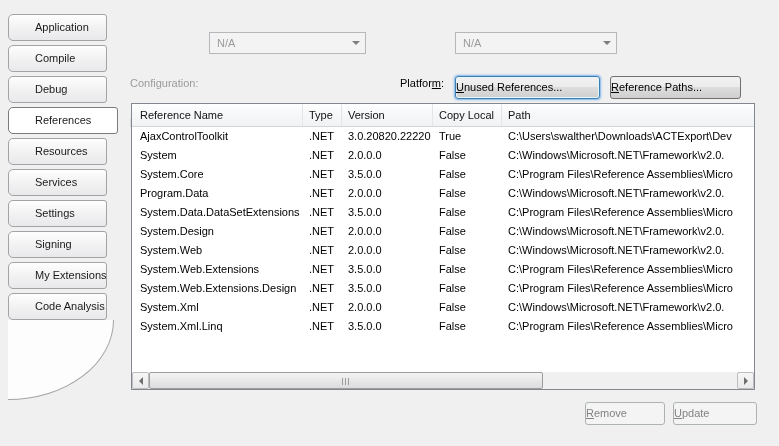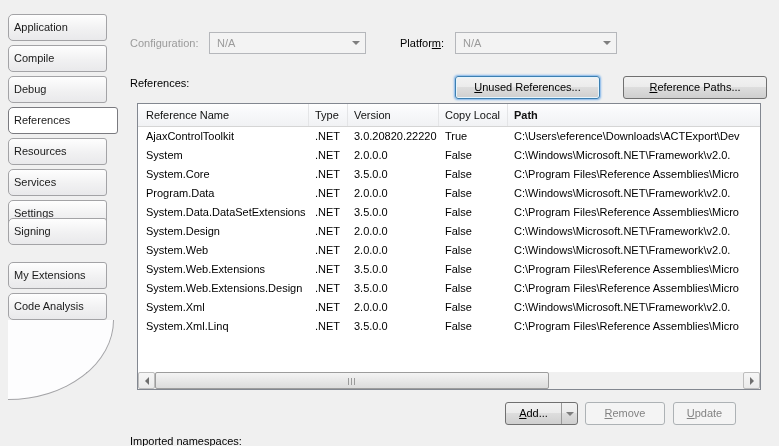--- a/index.html
+++ b/index.html
@@ -9,59 +9,59 @@
     font-family:"Liberation Sans", sans-serif;
     font-size:11px;
     color:#000;
     overflow:hidden;
   }
   .page { position:relative; width:779px; height:446px; background:#F0F0F0; }
 
   
   .tab {
     position:absolute; left:8px; width:99px; height:27px;
-    line-height:25px; padding-left:5px;
+    line-height:25px; padding-left:26px;
     background:linear-gradient(to bottom,#FEFEFE,#F1F1F2 55%,#E9E9EB);
     border:1px solid #A3A3A6;
     border-radius:5px 3px 3px 5px;
     color:#1A1A1A; cursor:default; white-space:nowrap; overflow:hidden;
   }
   .tab.selected {
     width:110px; background:#FFFFFF; border-color:#7A7A7F; z-index:2;
   }
   .tab-curve {
     position:absolute; left:8px; top:320px; width:106px; height:80px;
     background:#FDFDFE;
     border-right:1px solid #A3A3A6; border-bottom:1px solid #A3A3A6;
     border-bottom-right-radius:106px 80px;
   }
 
   
-  .lbl { position:absolute; height:22px; line-height:22px; white-space:nowrap; }
+  .lbl { position:absolute; height:22px; line-height:22px; white-space:nowrap;margin-top:40px; }
   .lbl.dim { color:#9B9B9B; }
 
   
   .combo {
     position:absolute; top:32px; height:22px;
     background:#F3F3F3; border:1px solid #B5B7BB; color:#9B9B9B;
   }
   .combo-text { position:absolute; left:7px; top:0; line-height:20px;text-align:right; }
   .combo-arrow {
     position:absolute; right:1px; top:1px; bottom:1px; width:17px;
     display:flex; align-items:center; justify-content:center;
   }
   .tri-down {
     width:0; height:0;
     border-left:4px solid transparent; border-right:4px solid transparent;
     border-top:4px solid #7E7E7E;
   }
 
   
   .btn {
-    position:absolute; height:23px; line-height:21px; text-align:center;
+    position:absolute; height:23px; line-height:21px; text-align:left;
     background:linear-gradient(to bottom,#F2F2F2,#EBEBEB 50%,#DDDDDD 50%,#CFCFCF);
     border:1px solid #707070; border-radius:3px;
     color:#000; cursor:default; white-space:nowrap; overflow:hidden;
   }
   .btn.focus {
     border-color:#3C7FB1;
     box-shadow:0 0 2px 1px #7EB4EA, inset 0 0 0 1px #E6F4FC;
   }
   .btn.disabled {
     background:#F4F4F4; border-color:#ADB2B5; color:#838383;
@@ -73,34 +73,34 @@
     display:flex;
   }
   .split-main { flex:1; text-align:center; line-height:21px; }
   .split-arrow {
     width:16px; border-left:1px solid #999;
     display:flex; align-items:center; justify-content:center;
   }
 
   
   .reftable {
-    position:absolute; left:137px; top:103px; width:624px; height:287px;
+    position:absolute; left:131px; top:103px; width:624px; height:287px;
     background:#FFFFFF; border:1px solid #828790;
   }
   .thead {
     position:absolute; top:0; left:0; right:0; height:23px; display:flex;
     background:linear-gradient(to bottom,#FFFFFF,#F7F8FA 40%,#F1F2F4);
     border-bottom:1px solid #D5D5D5;
   }
   .hcell {
     line-height:22px; padding-left:6px;
     border-right:1px solid #E4E5E7;
     white-space:nowrap; overflow:hidden; color:#111;
   }
-  .hcell:last-child { border-right:none;font-weight:bold; }
+  .hcell:last-child { border-right:none; }
   .w-name { width:171px; } .w-type { width:39px; } .w-version { width:91px; }
   .w-copylocal { width:69px; } .w-path { flex:1; }
   .hcell.w-name, .cell.w-name { padding-left:8px; }
   .tbody {
     position:absolute; top:23px; left:0; right:0; bottom:17px;
     overflow:hidden; background:#FFF;
   }
   .trow { display:flex; height:19px; }
   .cell { line-height:19px; padding-left:6px; white-space:nowrap; overflow:hidden; }
 
@@ -140,21 +140,21 @@
 <div class="page">
 
   <div>
     <div class="tab" style="top:14px">Application</div>
     <div class="tab" style="top:45px">Compile</div>
     <div class="tab" style="top:76px">Debug</div>
     <div class="tab selected" style="top:107px">References</div>
     <div class="tab" style="top:138px">Resources</div>
     <div class="tab" style="top:169px">Services</div>
     <div class="tab" style="top:200px">Settings</div>
-    <div class="tab" style="top:218px">Signing</div>
+    <div class="tab" style="top:231px">Signing</div>
     <div class="tab" style="top:262px">My Extensions</div>
     <div class="tab" style="top:293px">Code Analysis</div>
     <div class="tab-curve"></div>
   </div>
 
   <span class="lbl dim" style="left:130px; top:32px">Configuration:</span>
   <div class="combo" style="left:209px; width:157px">
     <span class="combo-text">N/A</span>
     <span class="combo-arrow">
         <span class="tri-down"></span>
@@ -163,37 +163,37 @@
   <span class="lbl" style="left:400px; top:32px">Platfor<u>m</u>:</span>
   <div class="combo" style="left:455px; width:162px">
     <span class="combo-text">N/A</span>
     <span class="combo-arrow">
         <span class="tri-down"></span>
       </span>
   </div>
 
   <span class="lbl" style="left:130px; top:72px">References:</span>
   <div class="btn focus" style="left:455px; top:76px; width:145px"><u>U</u>nused References...</div>
-  <div class="btn" style="left:623px; top:76px; width:144px"><u>R</u>eference Paths...</div>
+  <div class="btn" style="left:610px; top:76px; width:131px"><u>R</u>eference Paths...</div>
 
   <div class="reftable">
     <div class="thead">
       <span class="hcell w-name">Reference Name</span>
       <span class="hcell w-type">Type</span>
       <span class="hcell w-version">Version</span>
       <span class="hcell w-copylocal">Copy Local</span>
       <span class="hcell w-path">Path</span>
     </div>
     <div class="tbody">
         <div class="trow">
           <span class="cell w-name">AjaxControlToolkit</span>
           <span class="cell w-type">.NET</span>
           <span class="cell w-version">3.0.20820.22220</span>
           <span class="cell w-copylocal">True</span>
-          <span class="cell w-path">C:\Users\eference\Downloads\ACTExport\Dev</span>
+          <span class="cell w-path">C:\Users\swalther\Downloads\ACTExport\Dev</span>
         </div>
         <div class="trow">
           <span class="cell w-name">System</span>
           <span class="cell w-type">.NET</span>
           <span class="cell w-version">2.0.0.0</span>
           <span class="cell w-copylocal">False</span>
           <span class="cell w-path">C:\Windows\Microsoft.NET\Framework\v2.0.</span>
         </div>
         <div class="trow">
           <span class="cell w-name">System.Core</span>
@@ -265,24 +265,18 @@
         </span>
       <span class="sthumb">
           <span class="grip"></span>
         </span>
       <span class="sbtn right">
           <span class="tri-right"></span>
         </span>
     </div>
   </div>
 
-  <div class="splitbtn">
-    <span class="split-main"><u>A</u>dd...</span>
-    <span class="split-arrow">
-        <span class="tri-down"></span>
-      </span>
-  </div>
   <div class="btn disabled" style="left:585px; top:402px; width:80px"><u>R</u>emove</div>
-  <div class="btn disabled" style="left:673px; top:402px; width:63px"><u>U</u>pdate</div>
+  <div class="btn disabled" style="left:673px; top:402px; width:84px"><u>U</u>pdate</div>
 
   <span class="lbl" style="left:130px; top:430px">Imported namespaces:</span>
 
 </div>
 
 </body></html>

